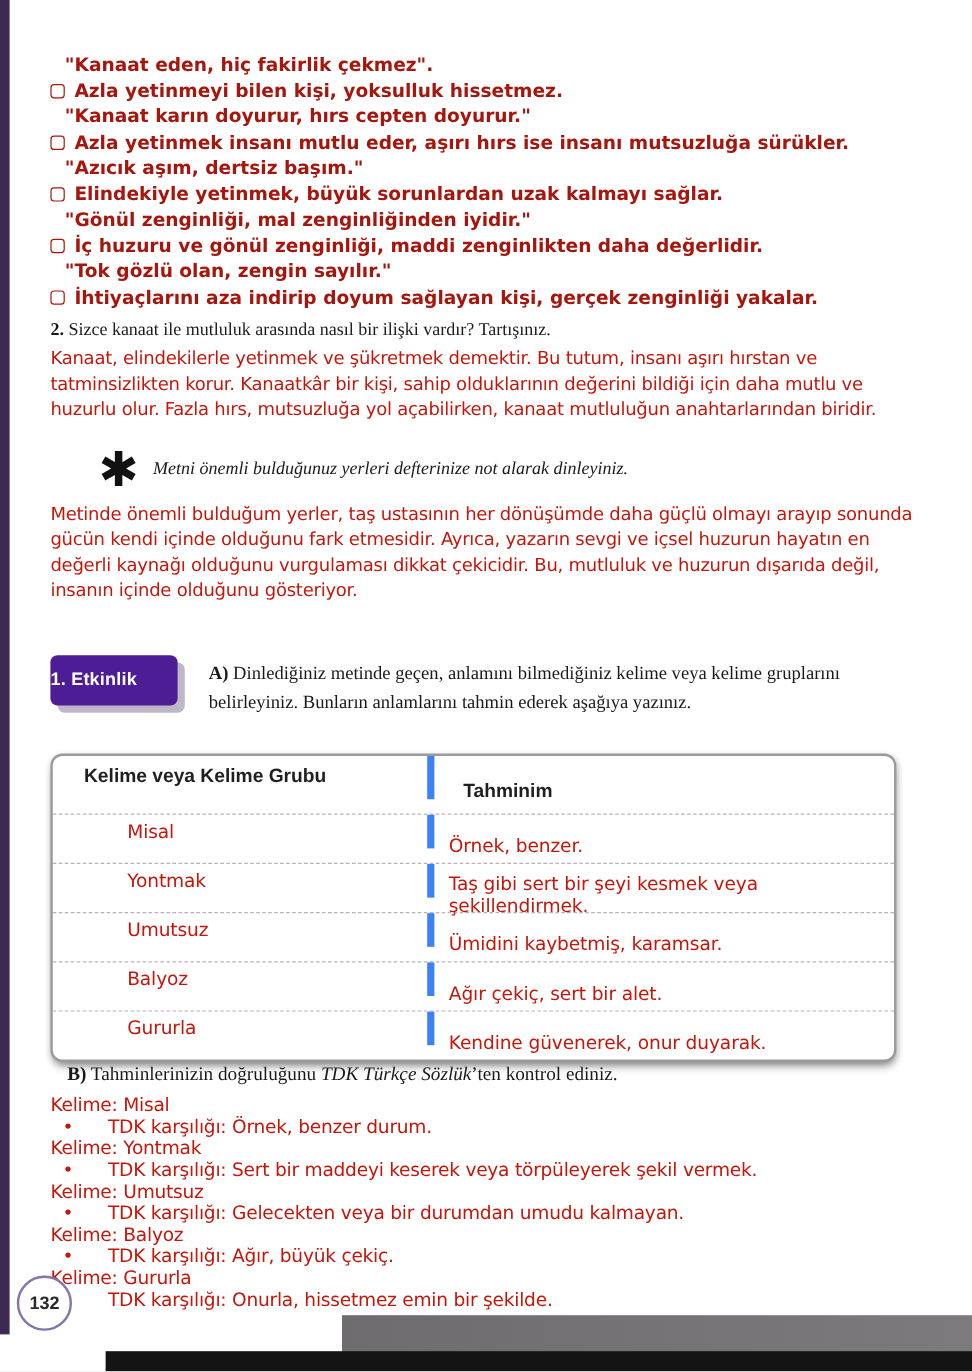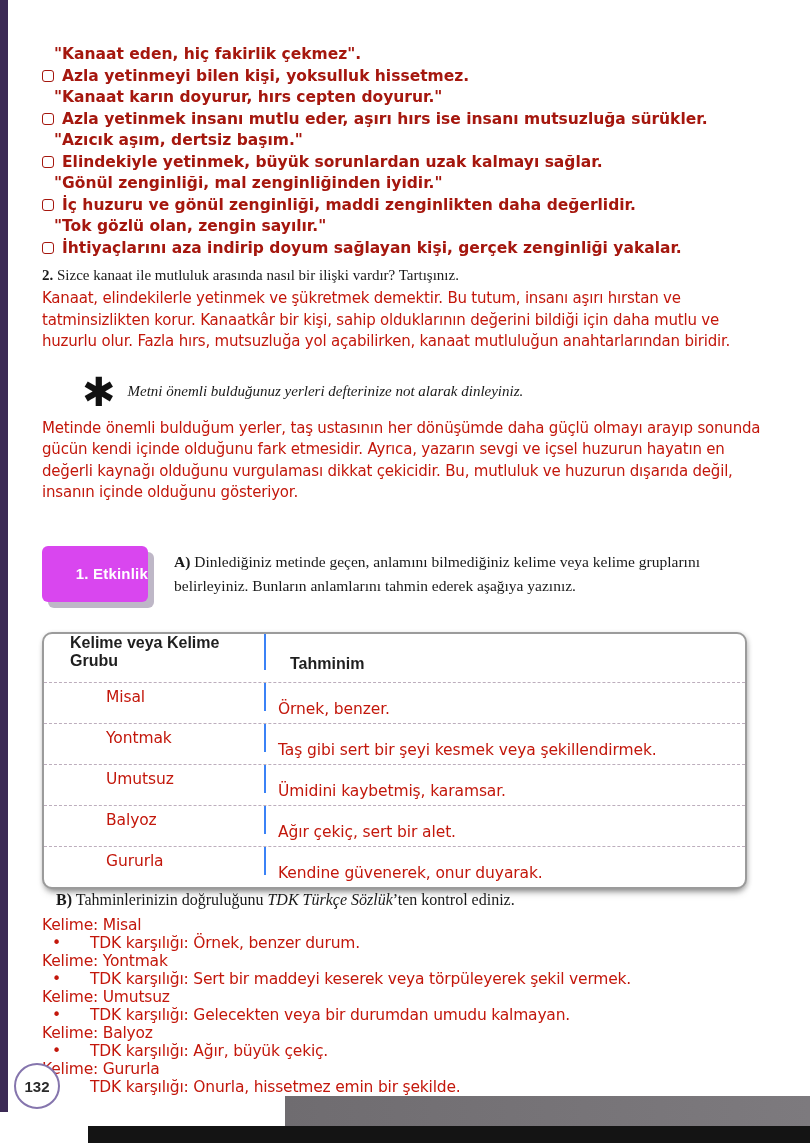--- a/index.html
+++ b/index.html
@@ -83,24 +83,24 @@
   .note-text {
     font: italic 15px "Liberation Serif", serif; color: #1a1a1a;
   }
   
   .activity-row {
     margin-top: 42px;
     display: flex; align-items: flex-start; gap: 26px;
   }
   .badge {
     flex: 0 0 auto;
-    width: 106px; height: 56px;
-    background: #d946ef; border-radius: 6px;
+    width: 106px; height: 42px;
+    background: #4c1d95; border-radius: 6px;
     box-shadow: 6px 6px 0 rgba(110, 95, 130, 0.45);
-    display: flex; align-items: center; justify-content: flex-end;
+    display: flex; align-items: center; justify-content: flex-start;
     font: bold 15px "Liberation Sans", sans-serif; color: #ffffff;
     letter-spacing: 0.2px;
   }
   .activity-text {
     margin-top: 4px; width: 600px;
     font: 15.5px "Liberation Serif", serif; color: #1a1a1a;
     line-height: 24px;
   }
   .activity-text b { font-weight: bold; }
   
@@ -108,22 +108,22 @@
     margin-top: 30px;
     width: 705px;
     border: 2px solid #9b9b9b; border-radius: 10px;
     background: #fff;
     overflow: hidden;
     box-shadow: 1px 2px 5px rgba(0,0,0,0.25), 0 7px 9px -5px rgba(0,0,0,0.35);
   }
   .trow { display: flex; }
   .tcell { display: flex; align-items: center; }
   .c1 {
-    width: 222px; flex: 0 0 auto;
-    border-right: 2px solid #3b82f6;
+    width: 318px; flex: 0 0 auto;
+    border-right: 6px solid #3b82f6;
     padding-left: 62px;
   }
   .c2 { flex: 1; padding-left: 12px; padding-right: 8px; margin-top: 12px; }
   .thead .tcell {
     font: bold 16px "Liberation Sans", sans-serif; color: #1f1f1f;
     height: 36px;
   }
   .thead .c1 { padding-left: 26px; }
   .thead .c2 { padding-left: 24px; }
   .trow { border-bottom: 1px dashed #bdaebd; }

